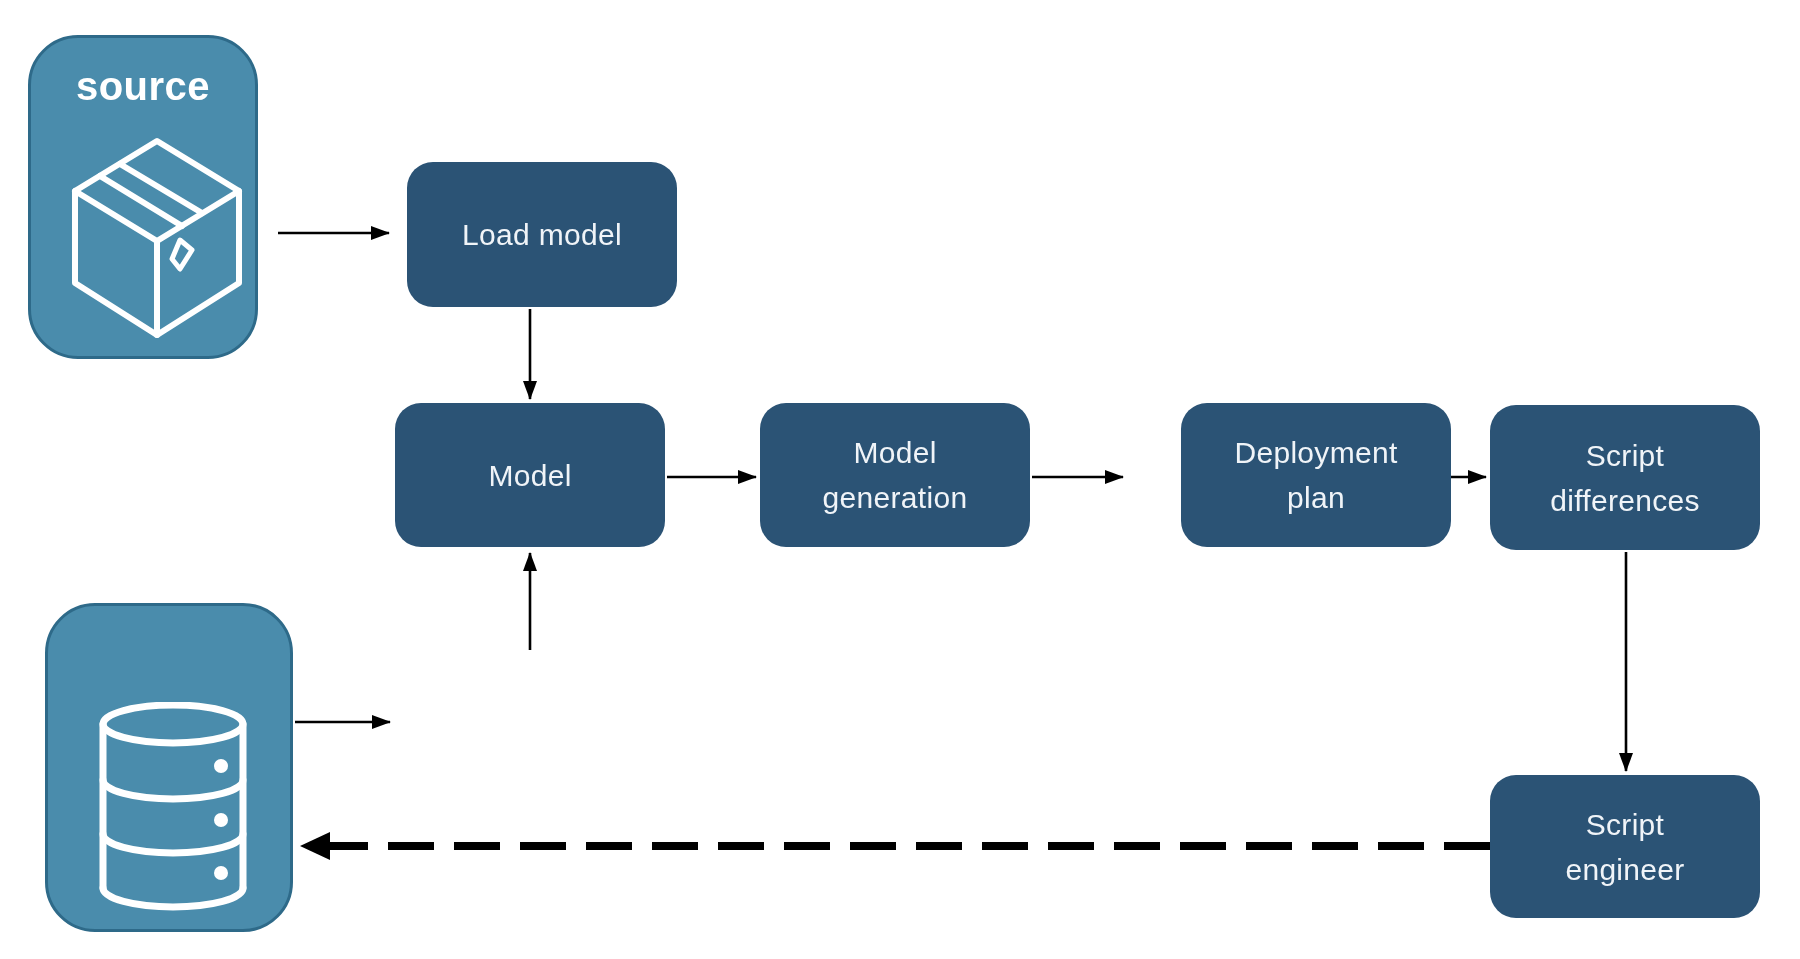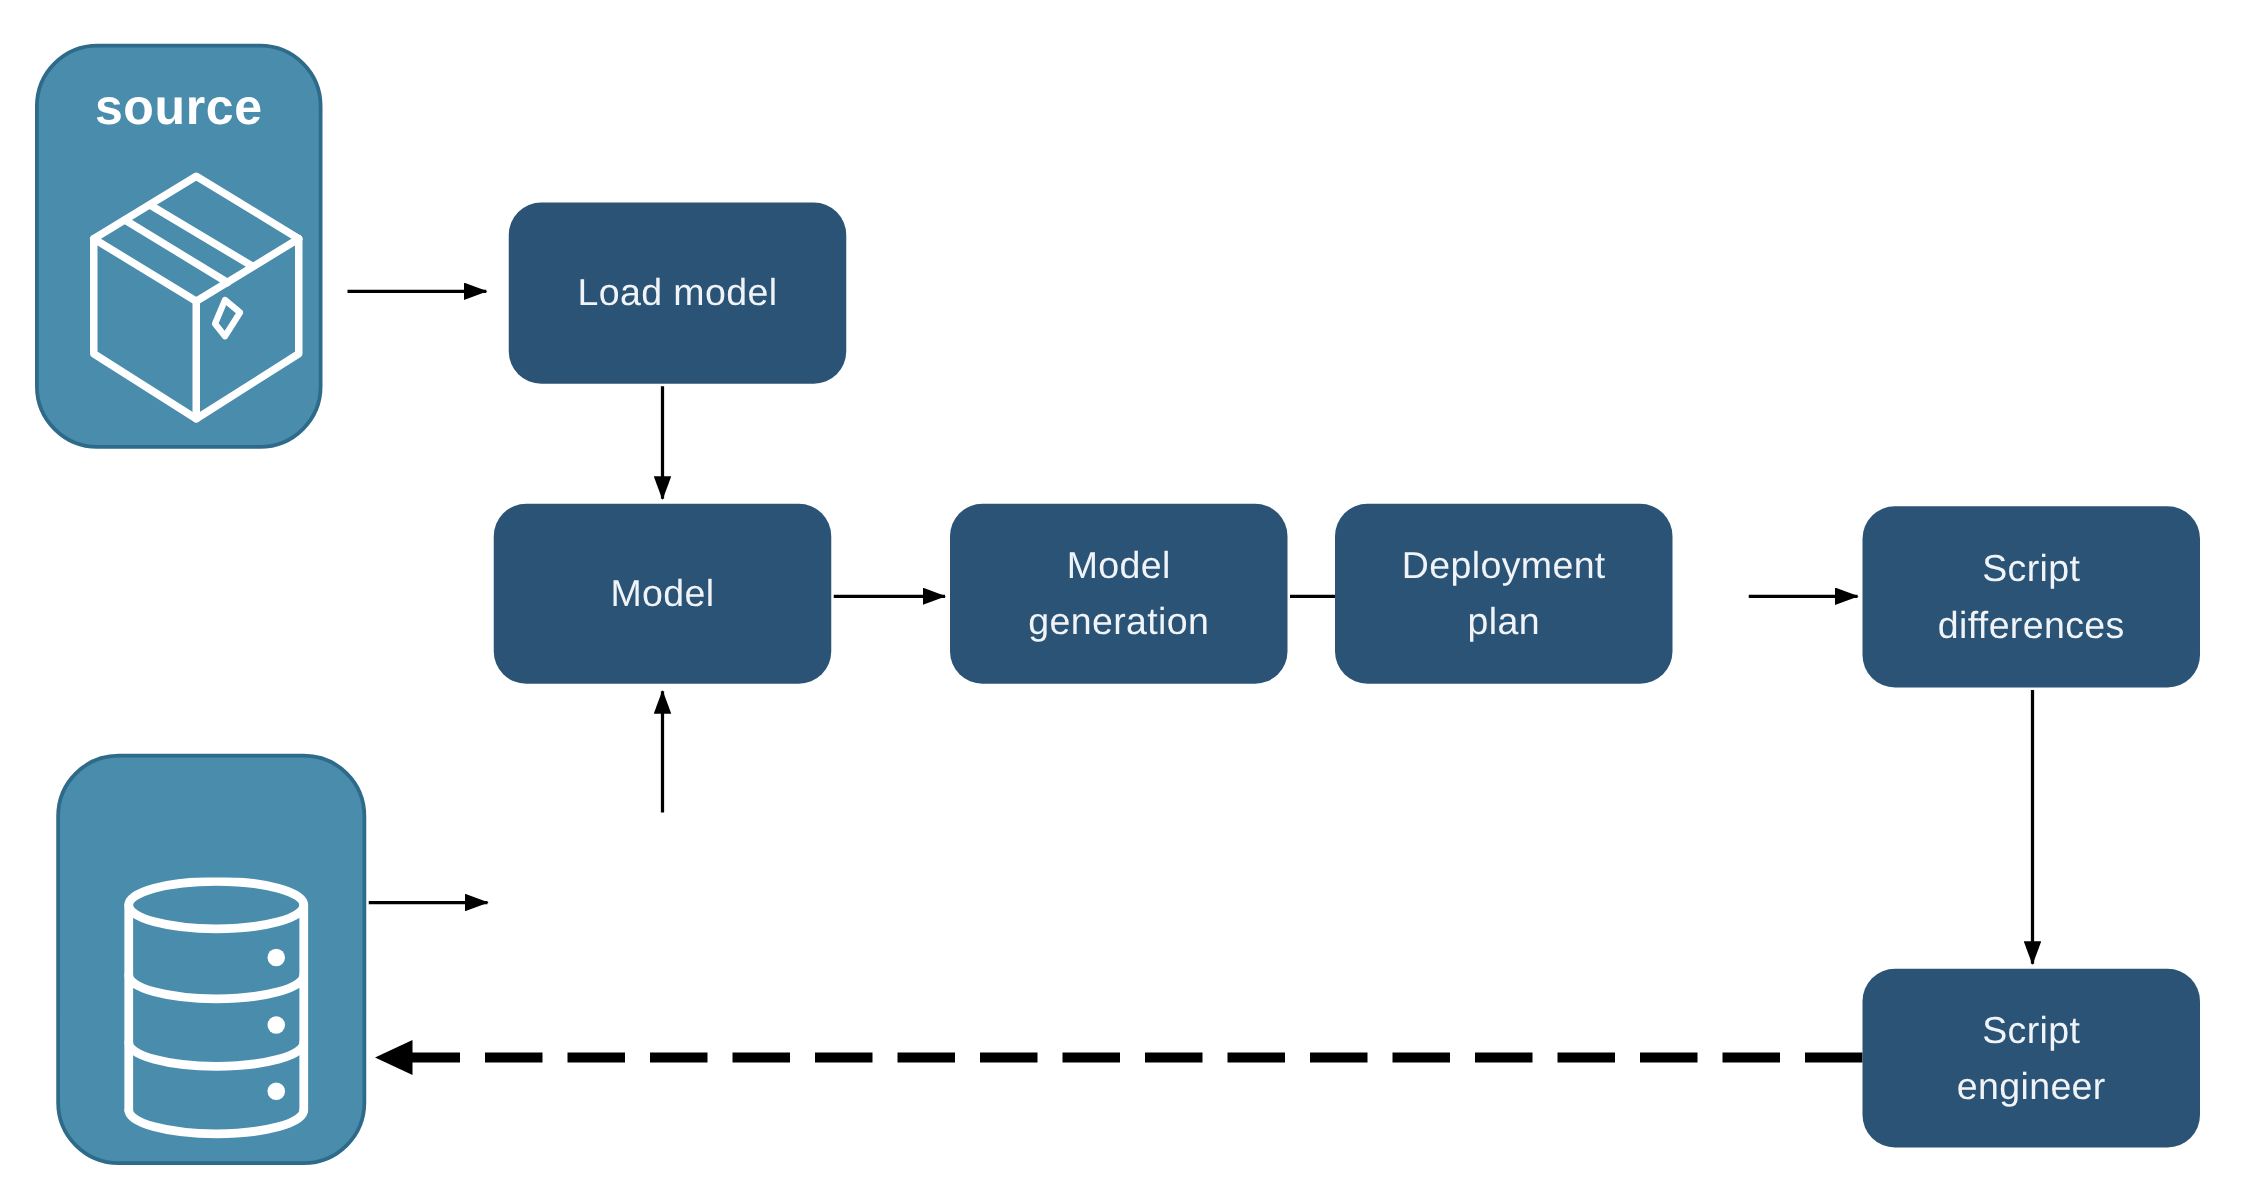--- a/index.html
+++ b/index.html
@@ -48,21 +48,21 @@
     margin-top: 26px;
     font-size: 40px;
     font-weight: bold;
     letter-spacing: 0.5px;
   }
   .endpoint .ep-icon { position: absolute; }
   
   #n-load-model        { left: 395px; top: 162px; width: 270px; height: 145px; margin-left: 12px; }
   #n-model-comparison  { left: 395px; top: 403px; width: 270px; height: 144px; }
   #n-model-differences { left: 760px; top: 403px; width: 270px; height: 144px; }
-  #n-deployment-plan   { left: 1068px; top: 403px; width: 270px; height: 144px; }
+  #n-deployment-plan   { left: 1181px; top: 403px; width: 270px; height: 144px; }
   #n-script-generation { left: 1490px; top: 405px; width: 270px; height: 145px; }
   #n-reverse-engineer  { left: 395px; top: 650px; width: 270px; height: 143px; }
   #n-script-execution  { left: 1490px; top: 775px; width: 270px; height: 143px; }
   #ep-source { left: 28px; top: 35px;  width: 230px; height: 324px; }
   #ep-target { left: 45px; top: 603px; width: 248px; height: 329px; }
   #ep-source .ep-icon { left: 38px; top: 96px;  width: 176px; height: 212px; }
   #ep-target .ep-icon { left: 49px; top: 96px;  width: 152px; height: 210px; }
 </style>
 </head>
 <body>

